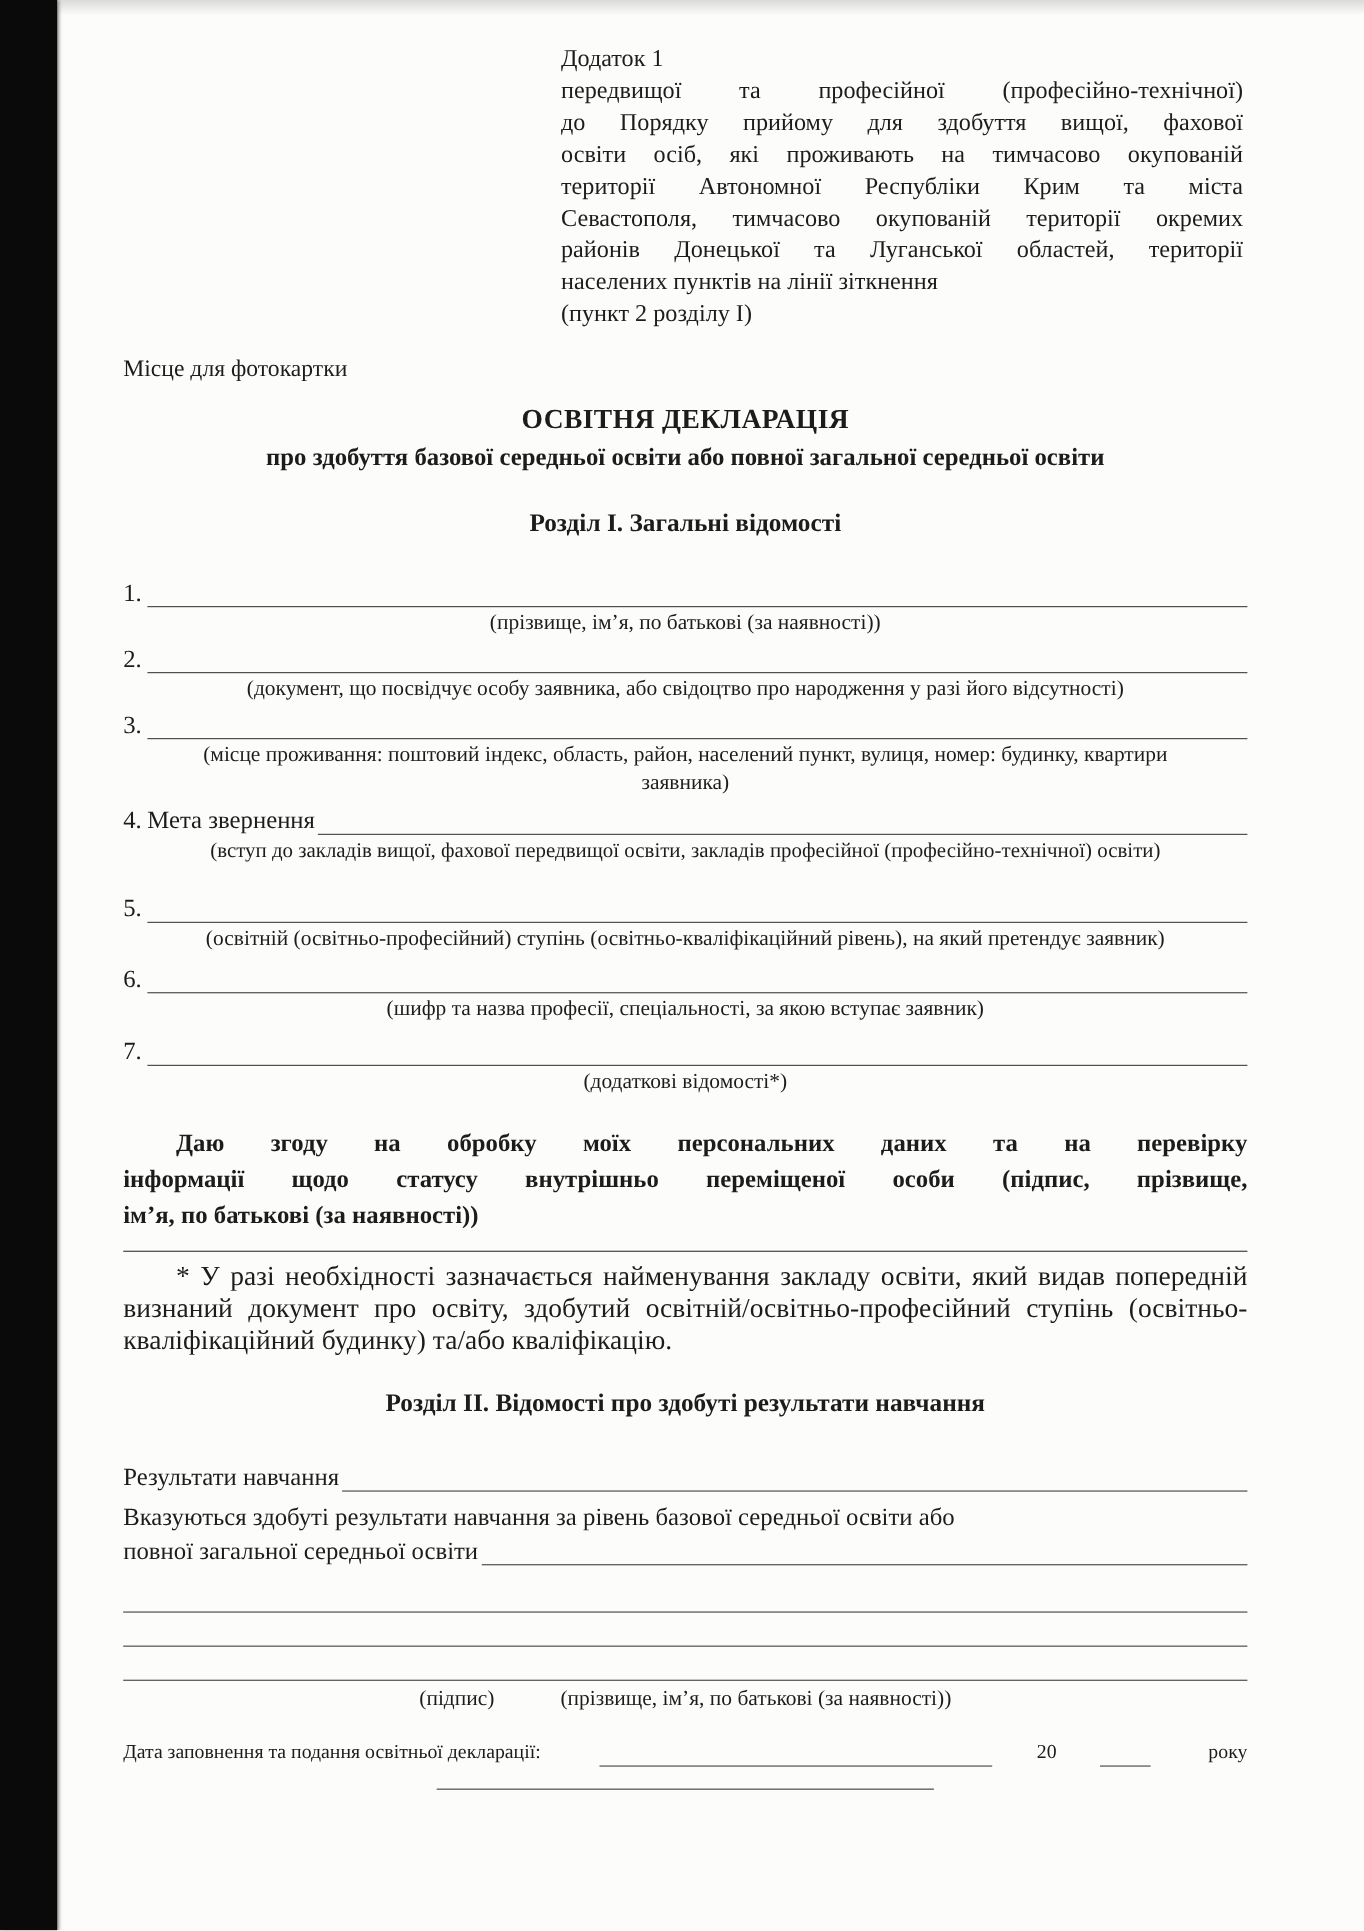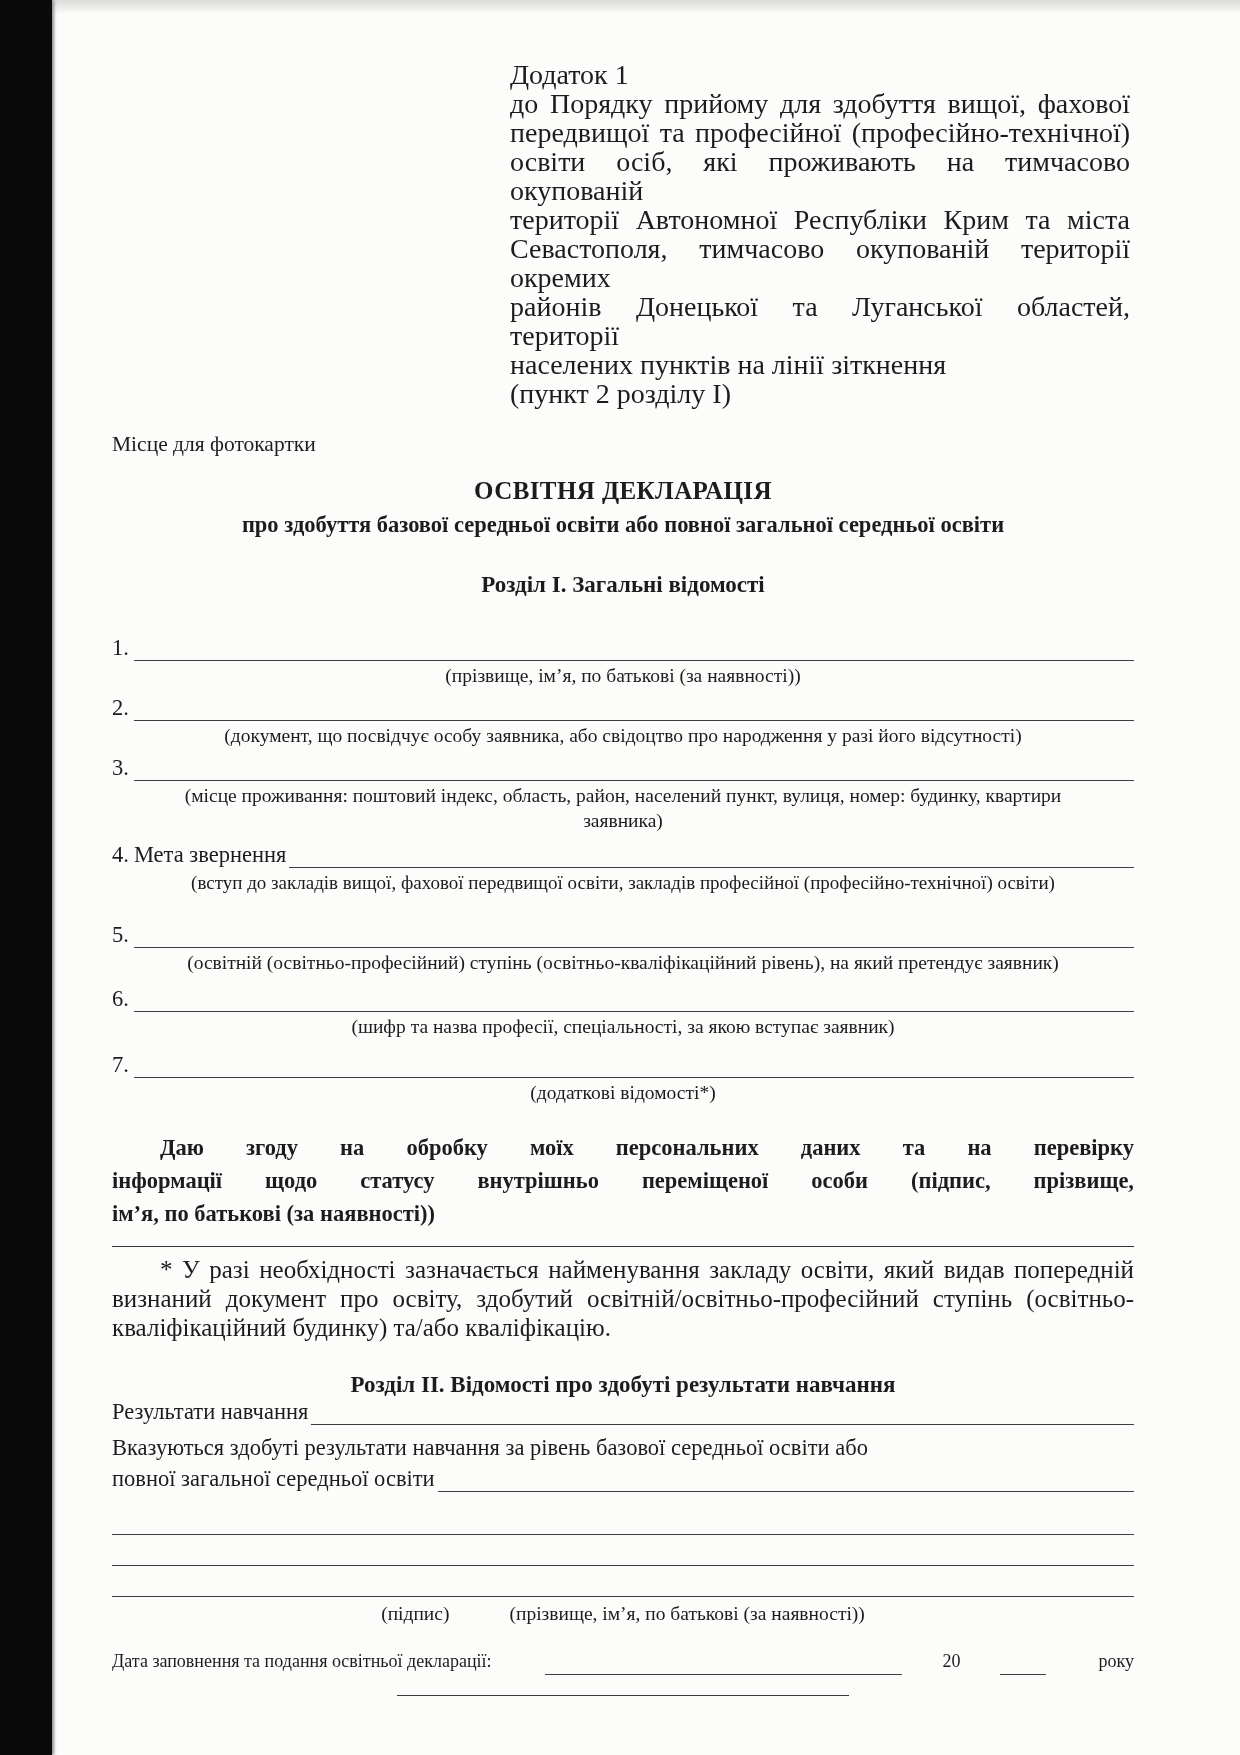--- a/index.html
+++ b/index.html
@@ -18,22 +18,22 @@
     box-shadow:2px 0 3px rgba(0,0,0,.45);
   }
   .top-smudge{
     position:absolute;left:52px;top:0;right:0;height:14px;
     background:linear-gradient(180deg,rgba(140,140,138,.30),rgba(255,255,255,0));
   }
   .content{
     position:absolute;left:112px;top:0;width:1022px;
   }
   .annex{
-    margin-left:398px;width:620px;padding-top:60px;
-    font-size:28px;line-height:29px;
+    margin-left:398px;width:620px;padding-top:38px;
+    font-size:22px;line-height:29px;
   }
   .jline{text-align:justify;text-align-last:justify;}
   .photo-note{margin-top:24px;font-size:21.5px;}
   .doc-title{margin-top:20px;text-align:center;font-size:25px;font-weight:bold;letter-spacing:.4px;}
   .doc-subtitle{margin-top:7px;text-align:center;font-size:22.5px;font-weight:bold;}
   .sec-heading{text-align:center;font-size:23px;font-weight:bold;}
   .sec1-heading{margin-top:34px;}
   .sec2-heading{margin-top:30px;}
 
   .field-row{display:flex;align-items:flex-end;font-size:22.5px;line-height:27px;}
@@ -47,21 +47,21 @@
   .mt36{margin-top:36px;}.mt26{margin-top:26px;}.mt12{margin-top:12px;}
   .mt10{margin-top:10px;}.mt8{margin-top:8px;}.mt6{margin-top:6px;}
 
   .consent{margin-top:26px;font-size:22.5px;font-weight:bold;line-height:33px;}
   .consent .indent{text-indent:48px;}
 
   .footnote-rule{margin-top:16px;border-top:1.9px solid #333;height:0;}
   .footnote{margin-top:8px;font-size:25px;line-height:29px;}
   .footnote .indent{text-indent:48px;}
 
-  .results-row{}
+  .results-row{margin-top:40px;}
   .note-line{margin-top:8px;font-size:22.5px;line-height:30px;}
   .note-row{margin-top:2px;}
   .blank-line{height:30px;border-bottom:1.6px solid #3f3f3f;}
   .blank-first{margin-top:12px;}
 
   .sig-caption{margin-top:6px;display:flex;justify-content:center;gap:60px;font-size:19.5px;}
   .date-row{margin-top:22px;display:flex;align-items:flex-end;font-size:18px;line-height:28px;gap:39px;}
   .date-row .dlabel{flex:0 0 auto;padding-right:14px;}
   .date-row .yfix{flex:0 0 auto;padding-left:2px;}
   .date-row .yline{flex:0 0 46px;border-bottom:1.6px solid #3f3f3f;height:24px;}
@@ -72,22 +72,22 @@
 <body>
 
 <div class="page">
   <div class="scan-bar"></div>
   <div class="top-smudge"></div>
 
   <div class="content">
 
     <div class="annex">
       <div>Додаток 1</div>
+      <div class="jline">передвищої та професійної (професійно-технічної)</div>
       <div class="jline">до Порядку прийому для здобуття вищої, фахової</div>
-      <div class="jline">передвищої та професійної (професійно-технічної)</div>
       <div class="jline">освіти осіб, які проживають на тимчасово окупованій</div>
       <div class="jline">території Автономної Республіки Крим та міста</div>
       <div class="jline">Севастополя, тимчасово окупованій території окремих</div>
       <div class="jline">районів Донецької та Луганської областей, території</div>
       <div>населених пунктів на лінії зіткнення</div>
       <div>(пункт 2 розділу I)</div>
     </div>
 
     <div class="photo-note">Місце для фотокартки</div>
 

